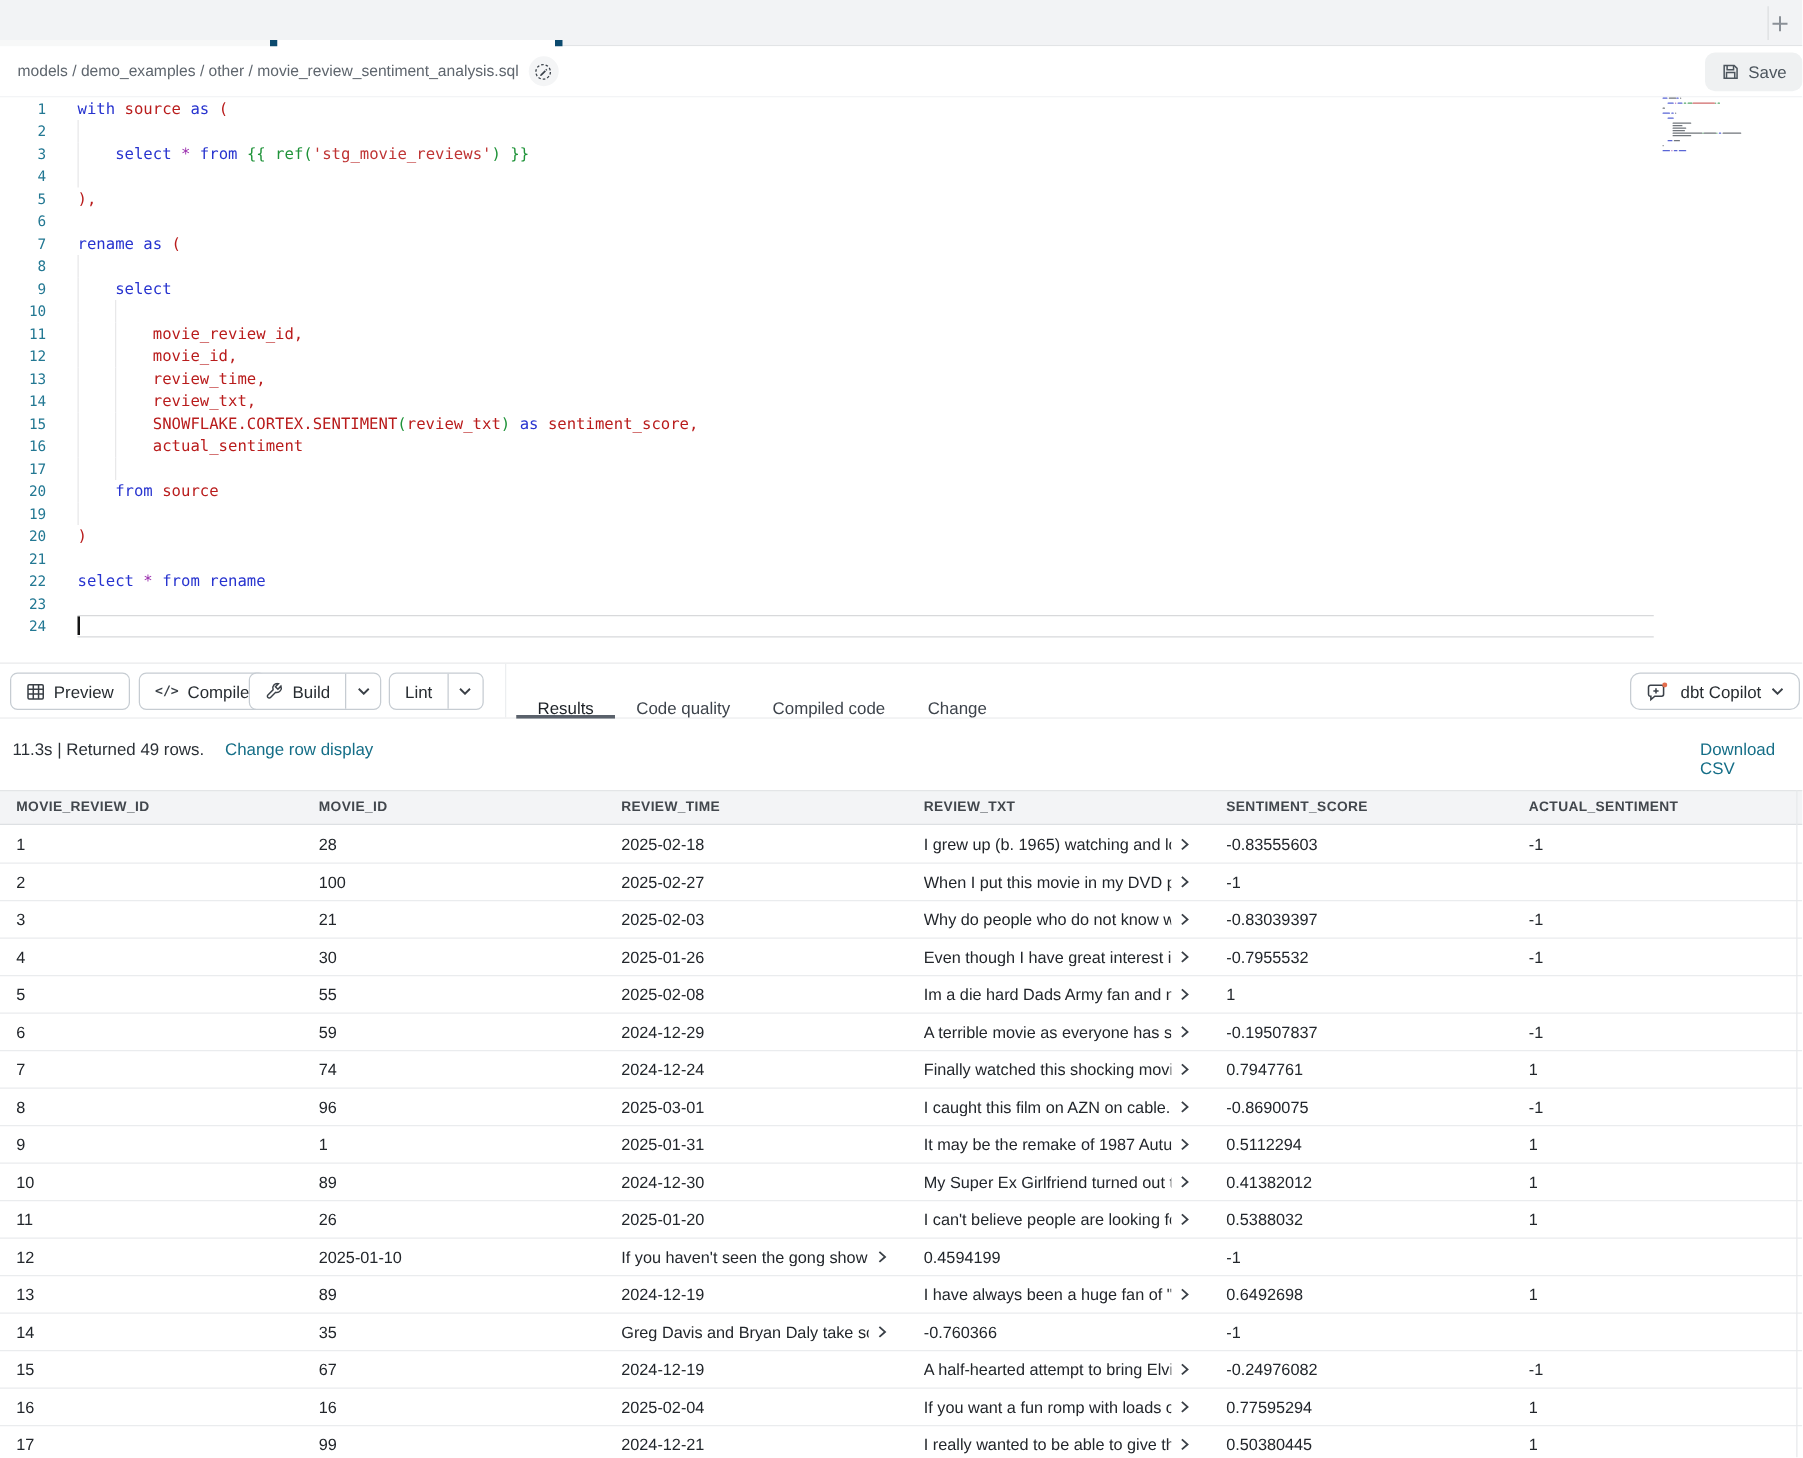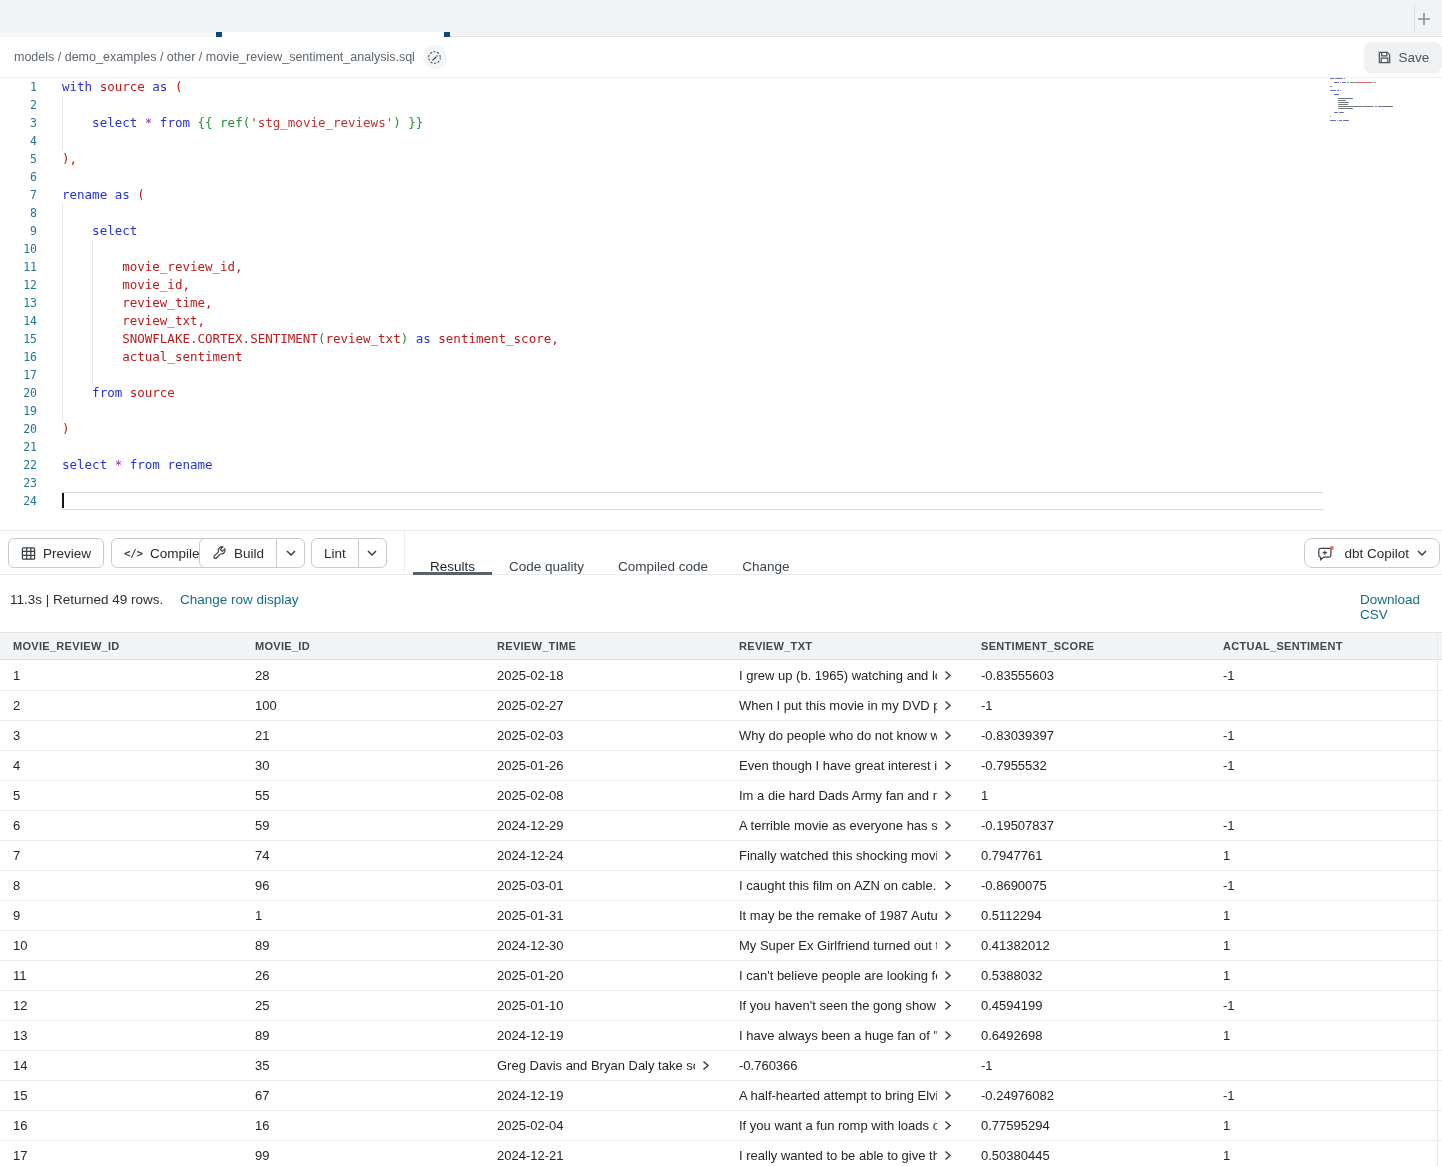--- a/index.html
+++ b/index.html
@@ -507,21 +507,20 @@
           <svg width="11" height="11" viewBox="0 0 11 11">
             <path d="M3.5 1.5 L8 5.5 L3.5 9.5" fill="none" stroke="#3a4047" stroke-width="1.5"></path>
           </svg>
         </span>
       </div>
       <div class="td">0.5388032</div>
       <div class="td">1</div>
     </div>
     <div class="tr grid-row">
       <div class="td">12</div>
-      <div class="td">25</div>
       <div class="td">2025-01-10</div>
       <div class="td review">
         <span class="rv-text">If you haven't seen the gong show TV s…</span>
         <span class="rv-expand">
           <svg width="11" height="11" viewBox="0 0 11 11">
             <path d="M3.5 1.5 L8 5.5 L3.5 9.5" fill="none" stroke="#3a4047" stroke-width="1.5"></path>
           </svg>
         </span>
       </div>
       <div class="td">0.4594199</div>

